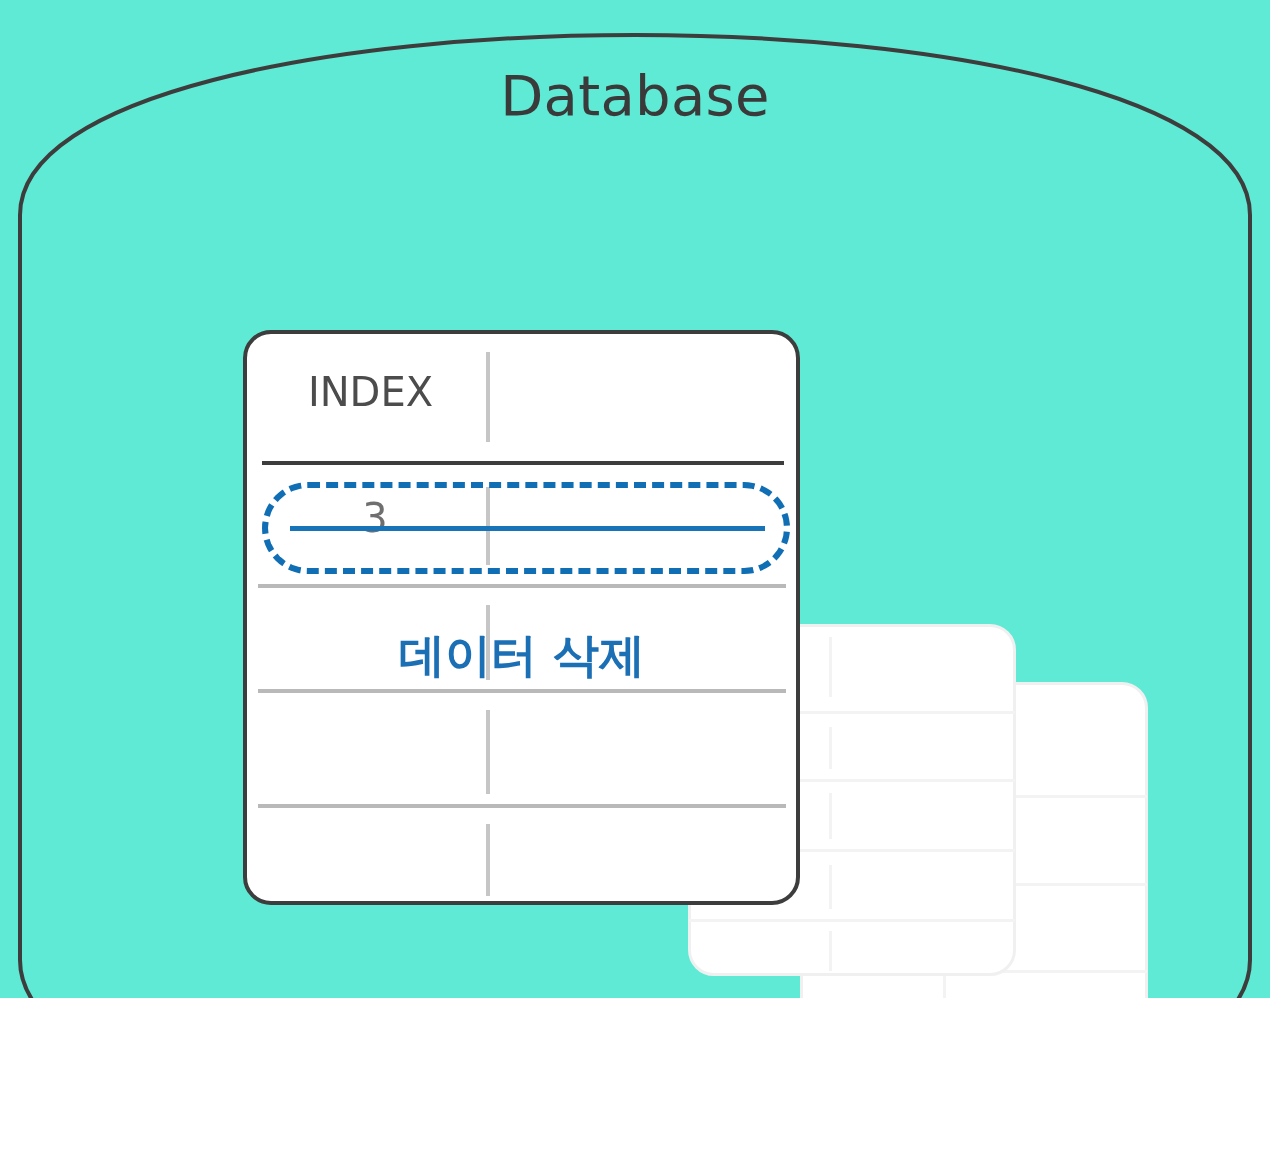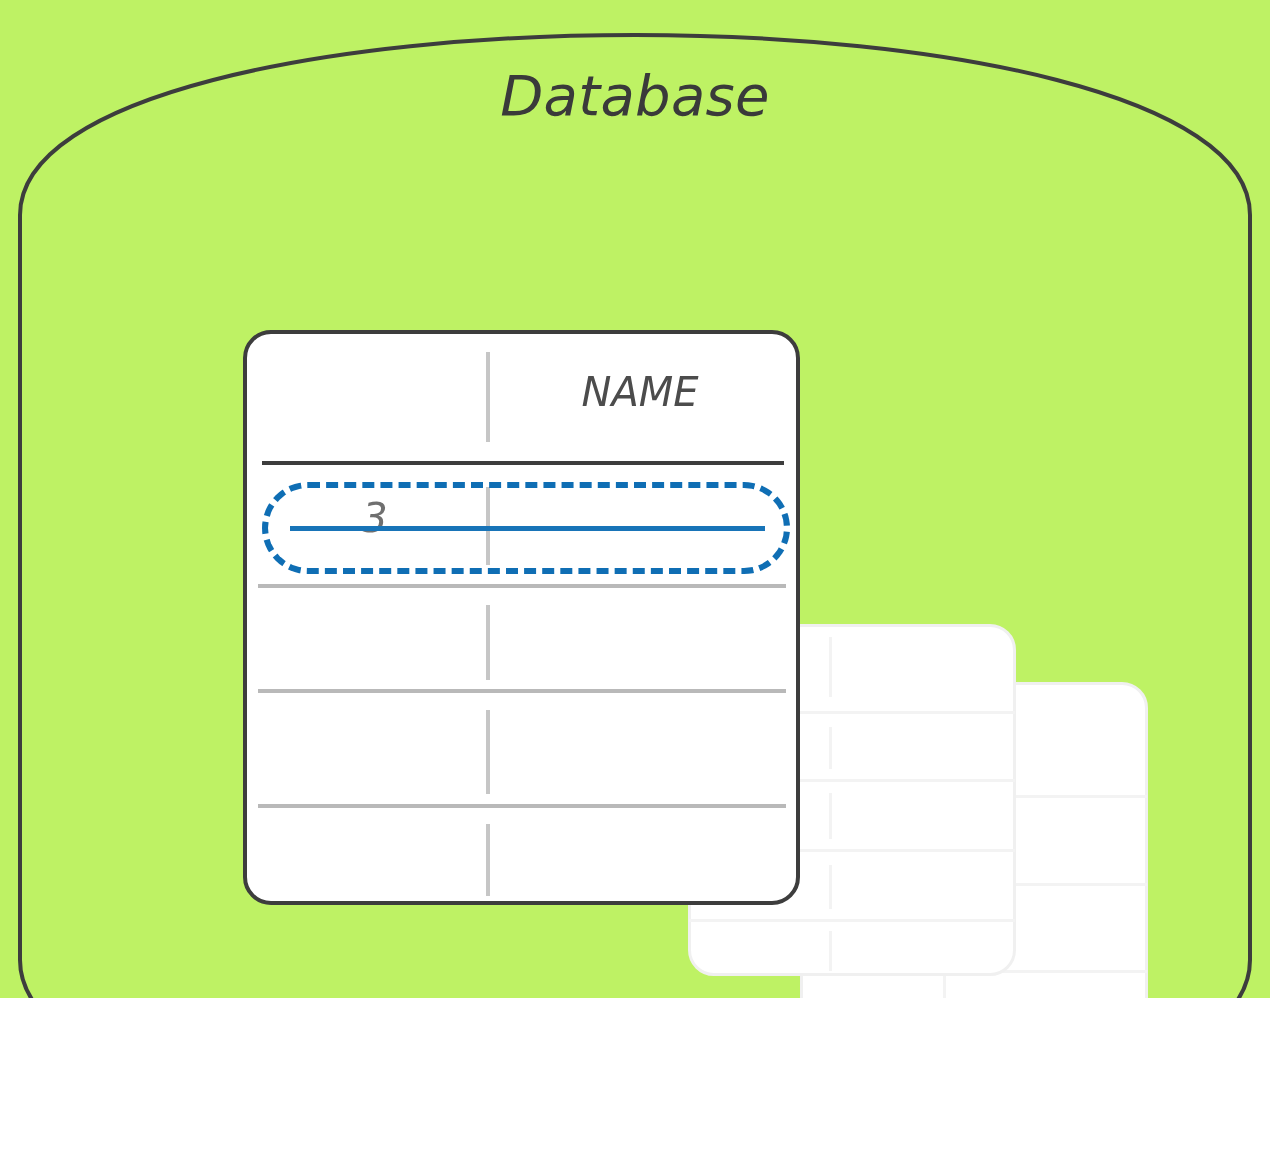--- a/index.html
+++ b/index.html
@@ -7,23 +7,22 @@
     padding: 0;
     background: #ffffff;
   }
   body {
     font-family: "DejaVu Sans", "Liberation Sans", sans-serif;
   }
   #stage {
     position: relative;
     width: 1270px;
     height: 998px;
-    background: #bef264;
+    background: #5eead4;
     overflow: hidden;
-    font-style: italic;
   }
 
   
   .db-shape {
     position: absolute;
     left: 0; top: 0;
     width: 1270px; height: 1174px;
     pointer-events: none;
   }
   .db-title {
@@ -190,31 +189,32 @@
     <div class="ghost-line-h" style="left:-2px; top:292px; width:326px;"></div>
     <div class="ghost-line-v" style="left:138px; top:10px;  height:60px;"></div>
     <div class="ghost-line-v" style="left:138px; top:100px; height:42px;"></div>
     <div class="ghost-line-v" style="left:138px; top:166px; height:46px;"></div>
     <div class="ghost-line-v" style="left:138px; top:238px; height:44px;"></div>
     <div class="ghost-line-v" style="left:138px; top:304px; height:40px;"></div>
   </div>
 
   <div class="card"></div>
 
-  <div class="col-head" id="head-name">NAME</div>
+  <div class="col-head" id="head-index">INDEX</div>
 
   <div class="rule-head"></div>
   <div class="rule-row" id="rule-r1"></div>
   <div class="rule-row" id="rule-r2"></div>
   <div class="rule-row" id="rule-r3"></div>
 
   <div class="vdiv" id="vdiv-head"></div>
   <div class="vdiv" id="vdiv-r0"></div>
   <div class="vdiv" id="vdiv-r1"></div>
   <div class="vdiv" id="vdiv-r2"></div>
   <div class="vdiv" id="vdiv-r3"></div>
 
   <div class="sel-oval"></div>
   <div class="cell" id="cell-index">3</div>
   <div class="strike"></div>
 
+  <div class="annotation">데이터 삭제</div>
 
 </div>
 
 </body></html>

